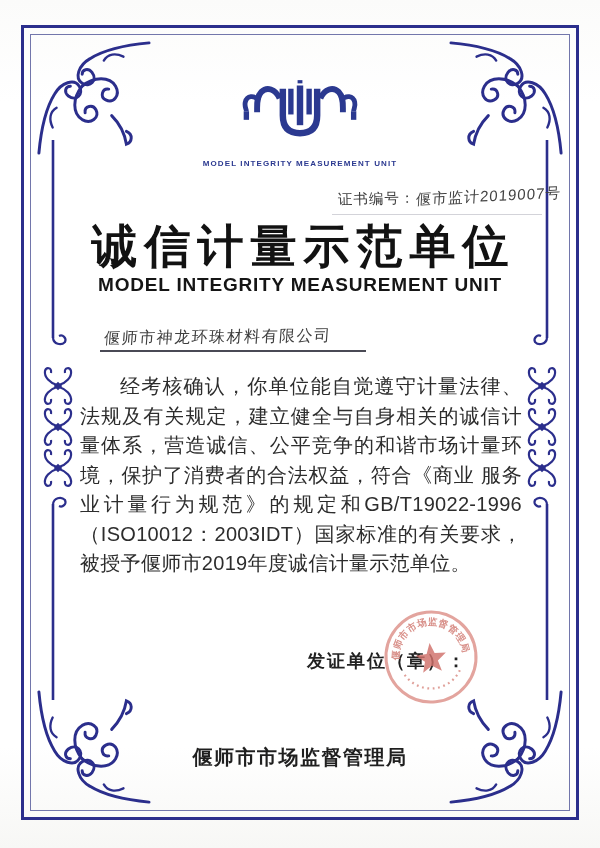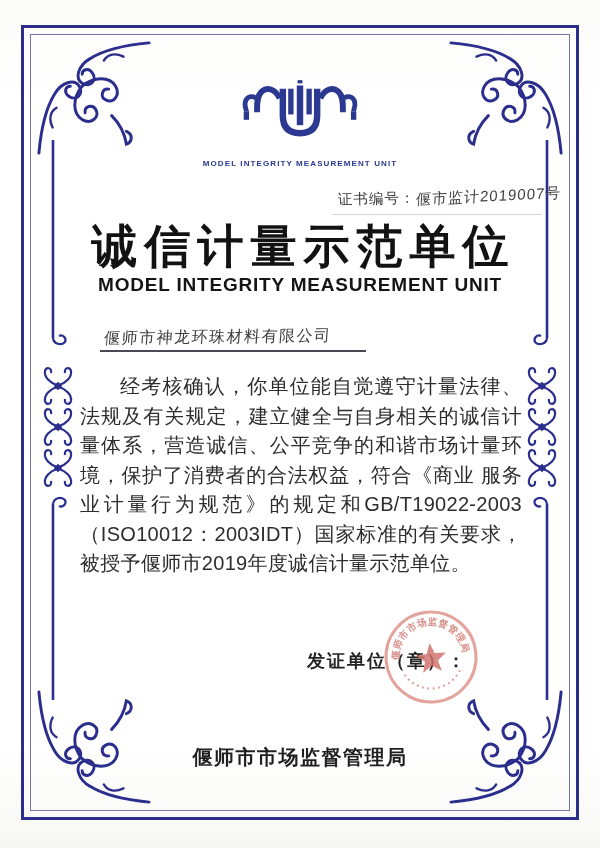--- a/index.html
+++ b/index.html
@@ -180,21 +180,21 @@
     <span>证书编号：</span><span class="hand">偃市监计2019007号</span>
   </div>
   <div class="cert-underline"></div>
 
   <div class="title-zh">诚信计量示范单位</div>
   <div class="title-en">MODEL INTEGRITY MEASUREMENT UNIT</div>
 
   <div class="company">偃师市神龙环珠材料有限公司</div>
   <div class="company-underline"></div>
 
-  <div class="body-text">经考核确认，你单位能自觉遵守计量法律、法规及有关规定，建立健全与自身相关的诚信计量体系，营造诚信、公平竞争的和谐市场计量环境，保护了消费者的合法权益，符合《商业 服务业计量行为规范》的规定和GB/T19022-2003（ISO10012：2003IDT）国家标准的有关要求，被授予偃师市2019年度诚信计量示范单位。</div>
+  <div class="body-text">经考核确认，你单位能自觉遵守计量法律、法规及有关规定，建立健全与自身相关的诚信计量体系，营造诚信、公平竞争的和谐市场计量环境，保护了消费者的合法权益，符合《商业 服务业计量行为规范》的规定和GB/T19022-1996（ISO10012：2003IDT）国家标准的有关要求，被授予偃师市2019年度诚信计量示范单位。</div>
 
   <div class="issue-label">发证单位（章）：</div>
 
   <svg class="seal" viewBox="0 0 110 110">
     <defs>
       <path id="sealArc" d="M 23 55 A 32 32 0 1 1 87 55" fill="none"></path>
     </defs>
     <circle cx="55" cy="55" r="45" fill="none" stroke="#dd9189" stroke-width="3"></circle>
     <polygon points="0,-16 4,-5.5 15.2,-4.9 6.5,2.1 9.4,12.9 0,6.8 -9.4,12.9 -6.5,2.1 -15.2,-4.9 -4,-5.5" transform="translate(55,57)" fill="#d0706a"></polygon>
     <text font-size="9.5" fill="#d0776f" font-weight="bold" letter-spacing="0.5">

